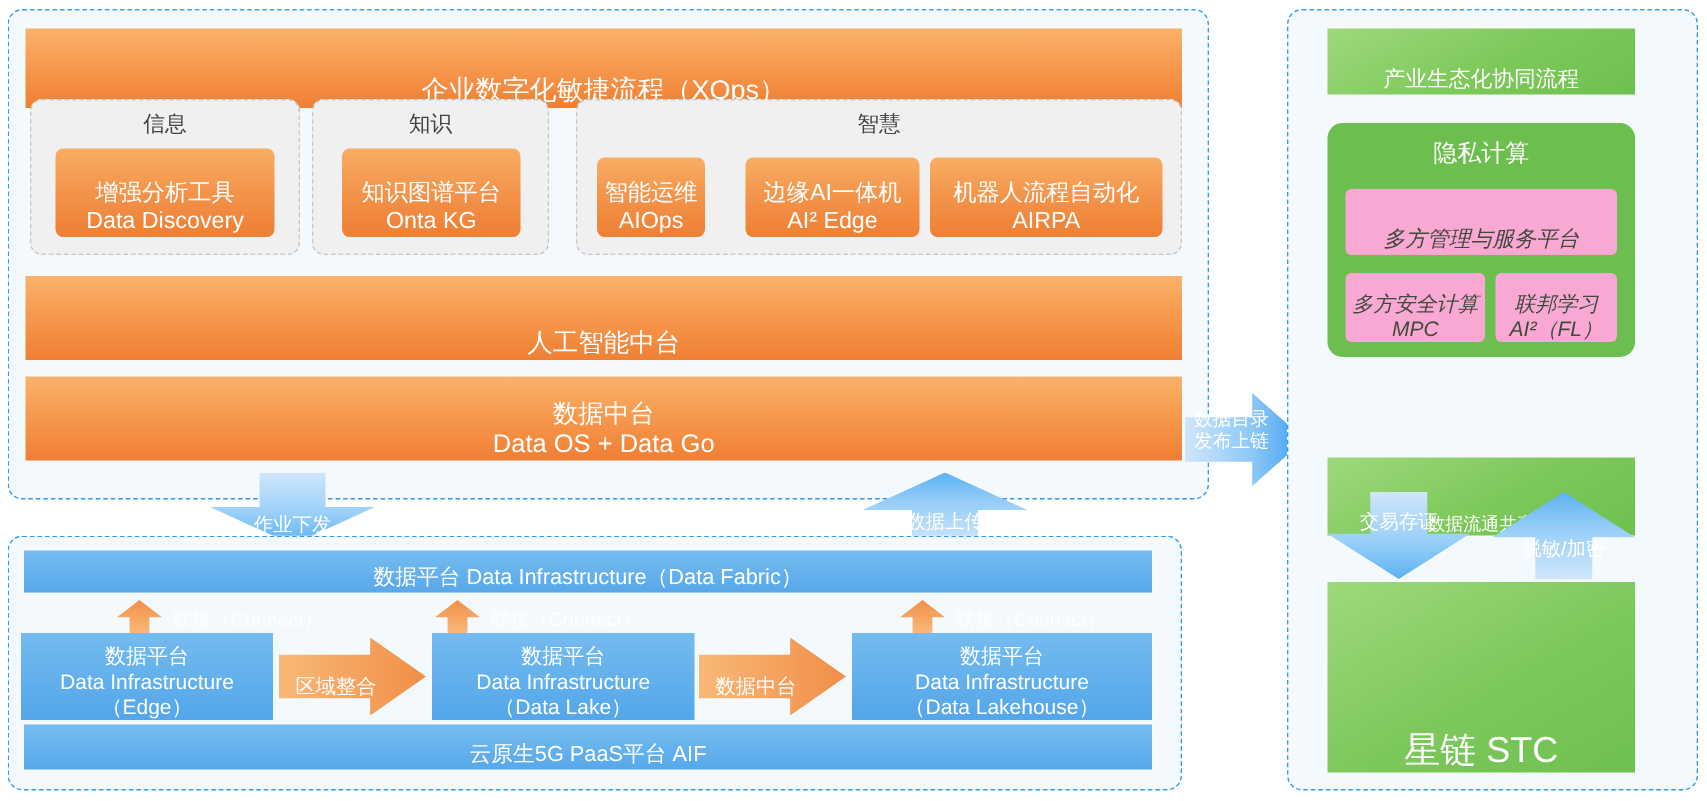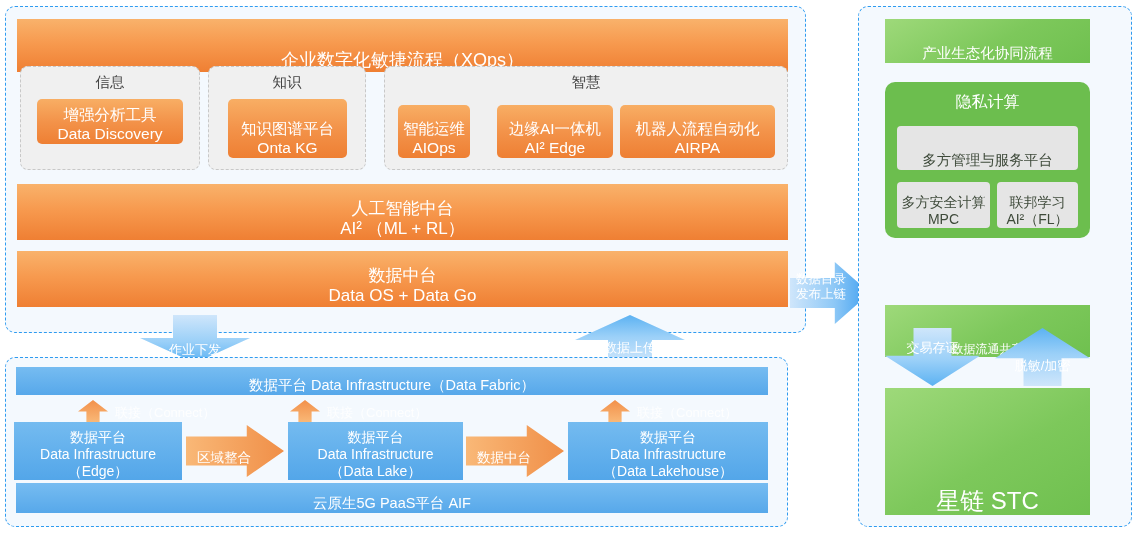--- a/index.html
+++ b/index.html
@@ -37,21 +37,21 @@
     background:linear-gradient(180deg,#74bbf0 0%,#53a6e9 100%);
   }
   .blue-flat{
     background:linear-gradient(180deg,#76bcf1 0%,#57a8ea 100%);
   }
   
   .green{
     background:linear-gradient(150deg,#9ed97a 0%,#7dc85b 55%,#6fc04f 100%);
   }
   .green-solid{background:#6cbe4e;border-radius:10px;}
-  .green-pale{background:#e5e5e5;color:#3e4a3a;border-radius:4px;}
+  .green-pale{background:#f9a8d4;color:#3e4a3a;border-radius:4px;font-style:italic;}
 
   
   .grp{
     border:1.5px dashed #c8c8c8;border-radius:8px;background:#f0f0f0;
   }
   .grp-title{
     position:absolute;left:0;right:0;top:6px;text-align:center;
     font-size:14.5px;color:#444;
   }
 
@@ -93,21 +93,21 @@
 
 <div class="abs panel" style="left:5px;top:6px;width:801px;height:327px;"></div>
 
 <div class="abs orange box" style="left:17px;top:19px;width:771px;height:53px;font-size:18px;">
   <span>企业数字化敏捷流程（XOps）</span>
 </div>
 
 <div class="abs grp" style="left:20px;top:66px;width:180px;height:104px;">
   <div class="grp-title">信息</div>
 </div>
-<div class="abs orange-sm box" style="left:37px;top:99px;width:146px;height:45px;font-size:15.5px;">
+<div class="abs orange-sm box" style="left:37px;top:99px;width:146px;height:59px;font-size:15.5px;">
   <span class="l1">增强分析工具</span>
   <span class="l2">Data Discovery</span>
 </div>
 
 <div class="abs grp" style="left:208px;top:66px;width:158px;height:104px;">
   <div class="grp-title">知识</div>
 </div>
 <div class="abs orange-sm box" style="left:228px;top:99px;width:119px;height:59px;font-size:15.5px;">
   <span class="l1">知识图谱平台</span>
   <span class="l2">Onta KG</span>
@@ -124,21 +124,20 @@
   <span class="l1">边缘AI一体机</span>
   <span class="l2">AI² Edge</span>
 </div>
 <div class="abs orange-sm box" style="left:620px;top:105px;width:155px;height:53px;font-size:15.5px;">
   <span class="l1">机器人流程自动化</span>
   <span class="l2">AIRPA</span>
 </div>
 
 <div class="abs orange box" style="left:17px;top:184px;width:771px;height:56px;font-size:17px;">
   <span class="l1">人工智能中台</span>
-  <span class="l2">AI²  （ML + RL）</span>
 </div>
 
 <div class="abs orange box" style="left:17px;top:251px;width:771px;height:56px;font-size:17px;">
   <span class="l1">数据中台</span>
   <span class="l2">Data OS + Data Go</span>
 </div>
 
 <div class="abs arrow-down" style="left:140px;top:315px;width:110px;height:48px;"></div>
 <div class="abs arrow-label" style="left:140px;top:322px;width:110px;font-size:13px;margin-top:20px;">作业下发</div>
 

